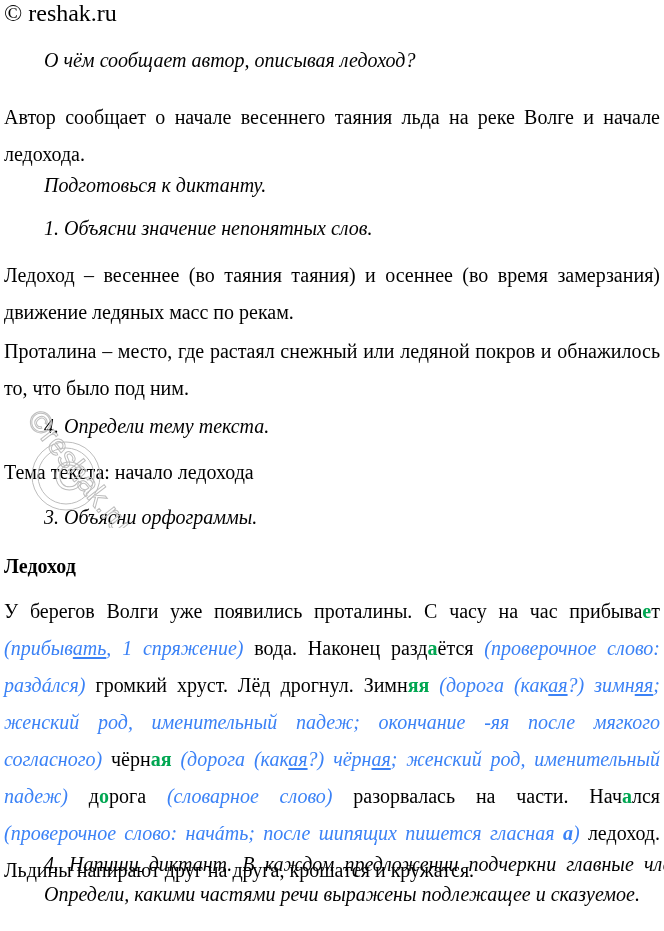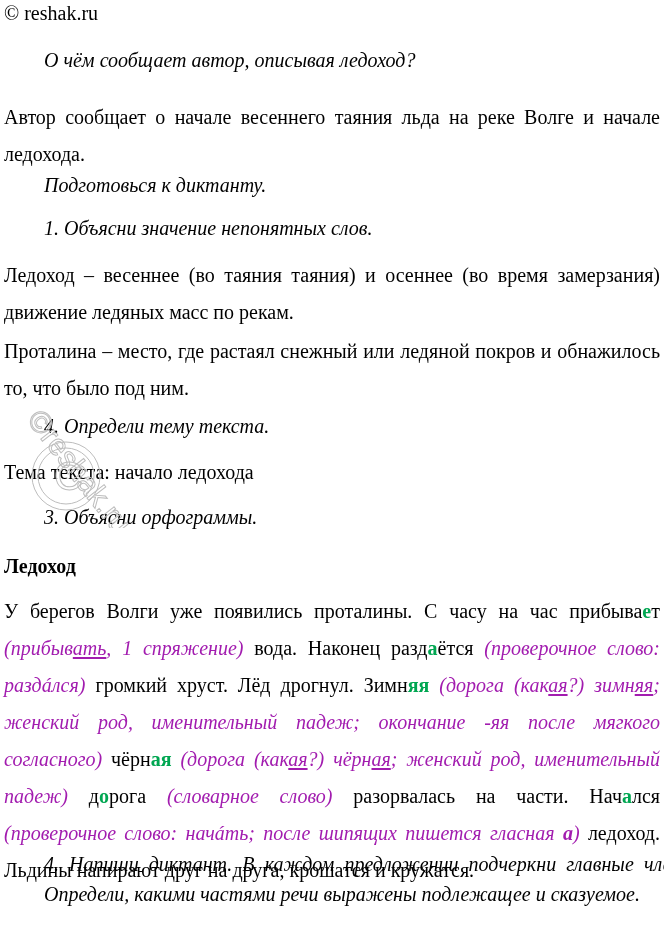--- a/index.html
+++ b/index.html
@@ -6,29 +6,29 @@
   body {
     width: 664px; height: 931px; overflow: hidden; position: relative;
     font-family: "Liberation Serif", "DejaVu Serif", serif;
     color: #000;
   }
   .header {
     position: absolute; left: 4px; right: 4px; top: 0px; height: 26px;
     display: flex; justify-content: space-between; align-items: flex-start;
   }
   .title { font-weight: bold; font-size: 22px; line-height: 26px; letter-spacing: -0.3px; }
-  .brand { font-size: 20px; line-height: 26px; }
+  .brand { font-size: 24px; line-height: 26px; }
   .p {
     position: absolute; left: 4px; width: 656px;
     font-size: 20px; line-height: 37px; text-align: justify;
     text-align-last: left;
   }
   .i { font-style: italic; margin-left: 40px; }
   .b { font-weight: bold; }
-  .note { font-style: italic; color: #a21caf; }
+  .note { font-style: italic; color: #3b82f6; }
   .hl { color: #00a651; font-weight: bold; }
   .u { text-decoration: underline; text-underline-offset: 2px; }
   .watermark {
     position: absolute; left: 14px; top: 398px; width: 150px; height: 130px;
     pointer-events: none;
   }
 </style>
 </head>
 <body>
 

